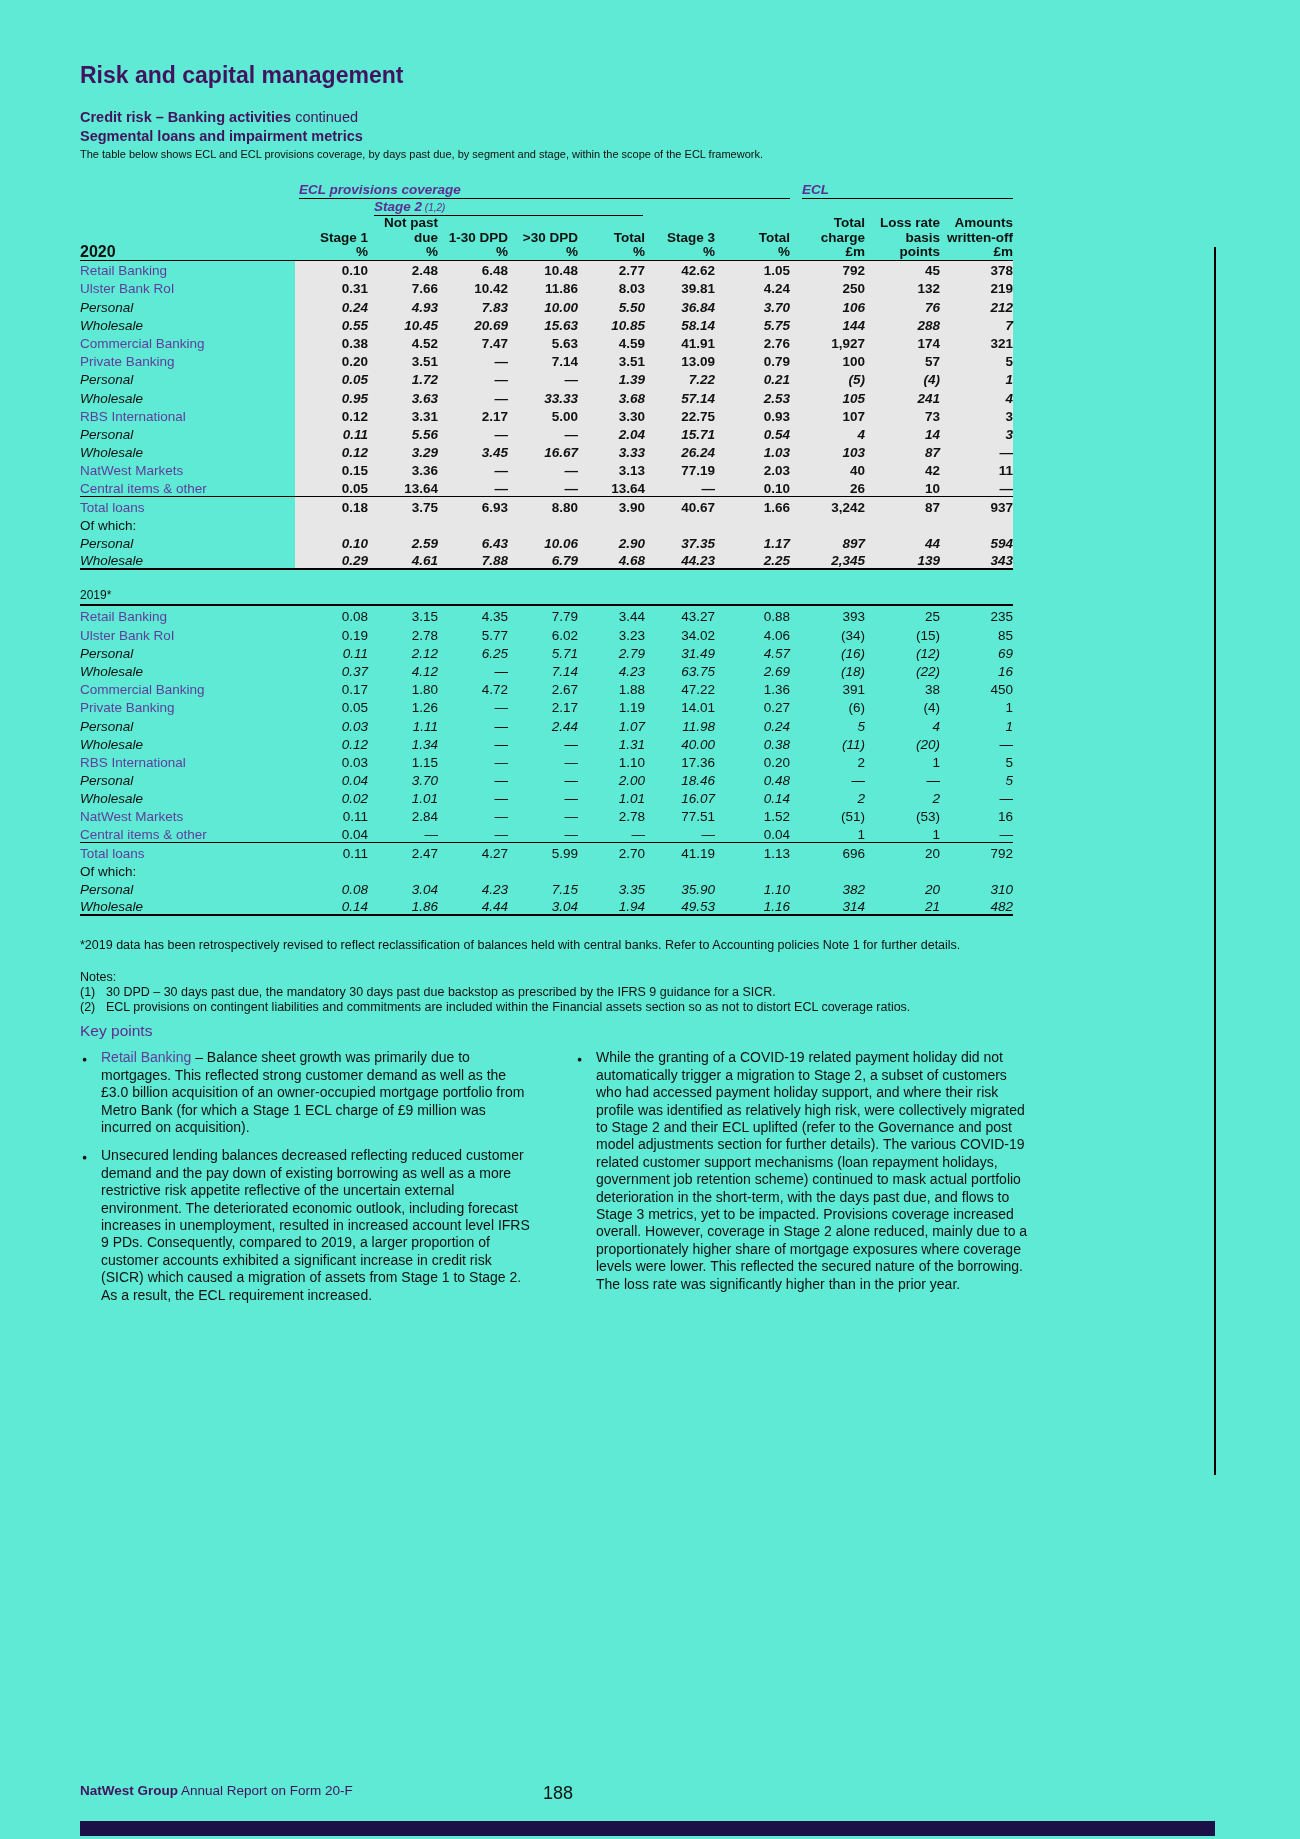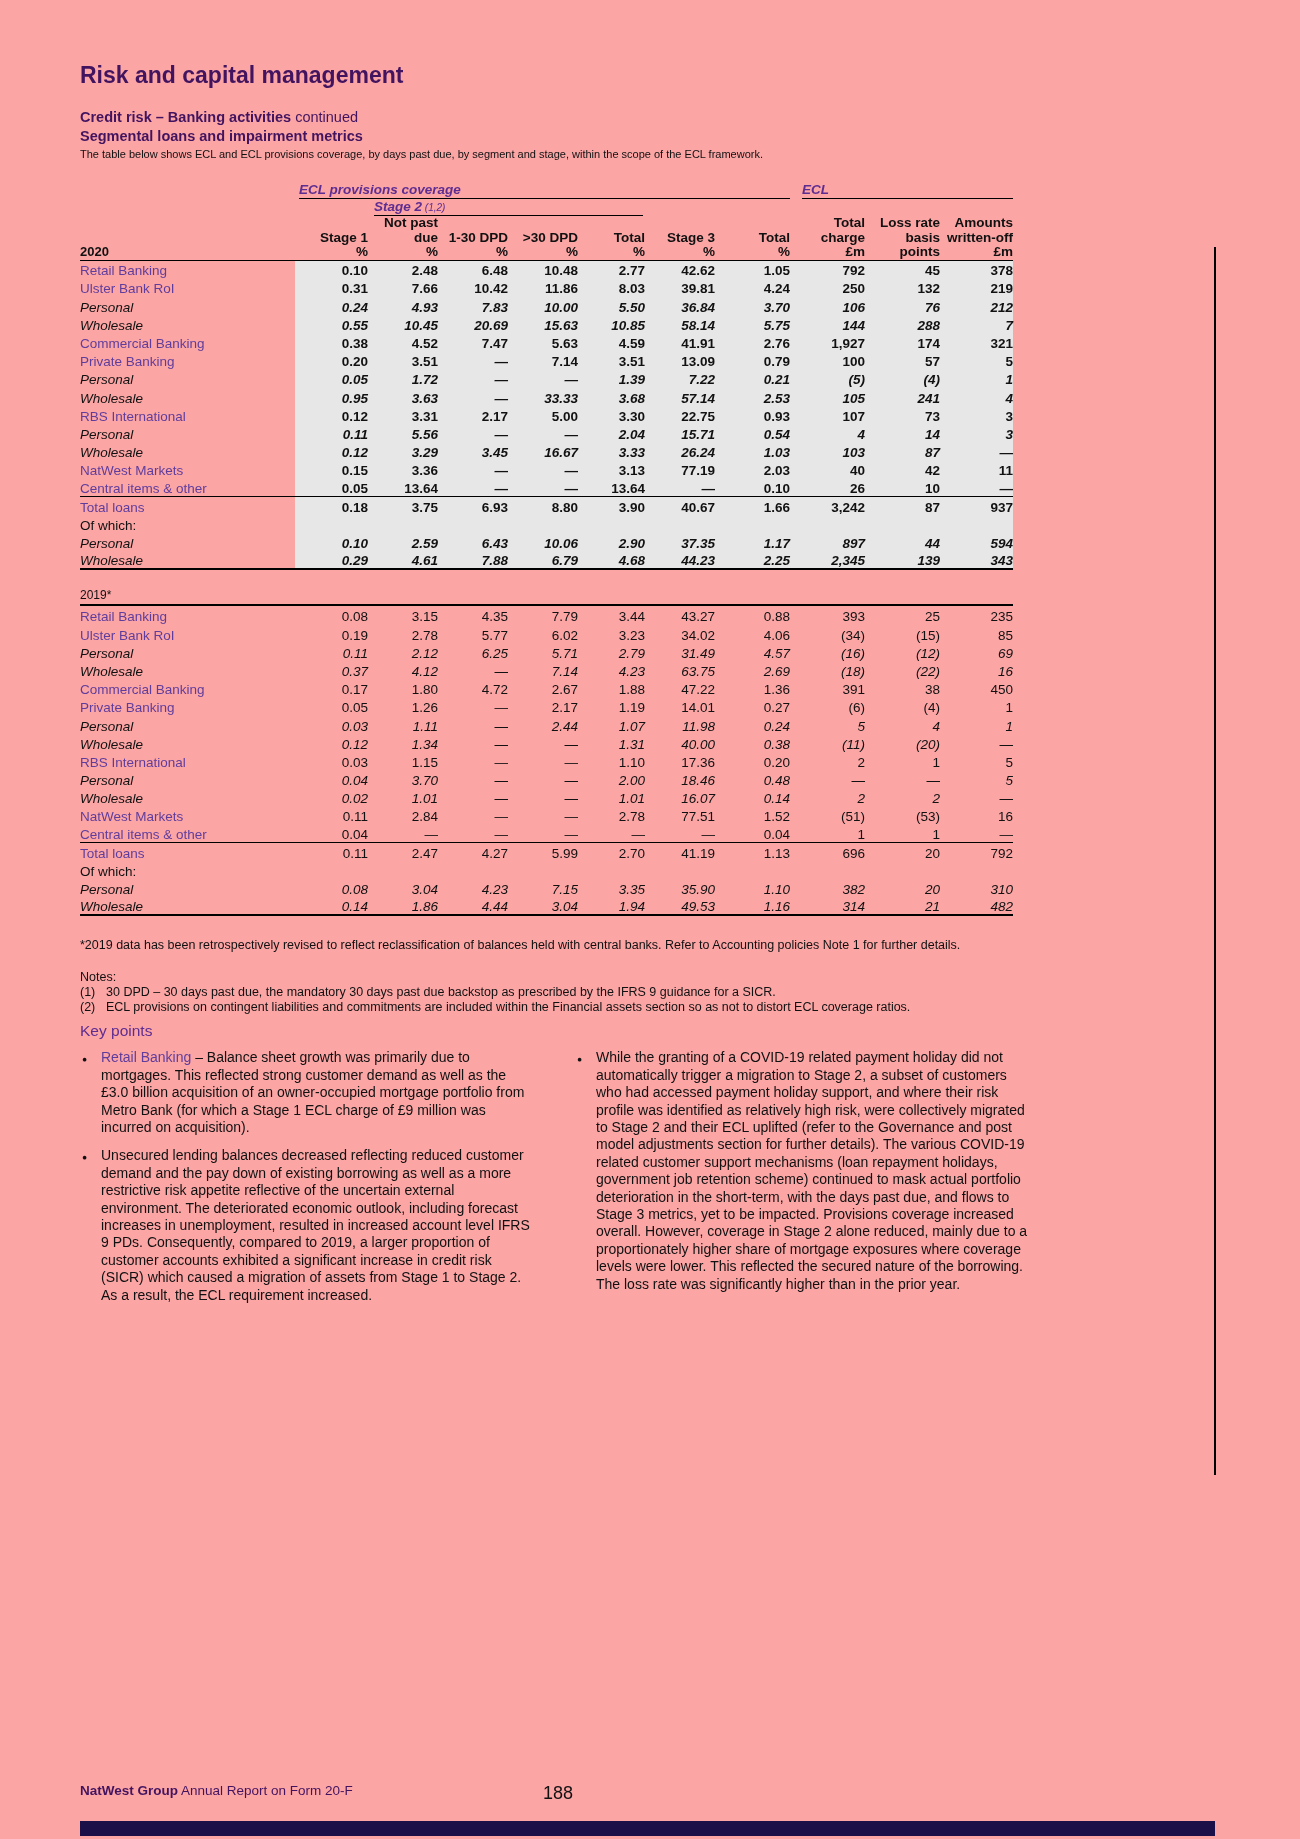--- a/index.html
+++ b/index.html
@@ -1,34 +1,34 @@
 <!DOCTYPE html>
 <html><head>
 <meta charset="utf-8">
 <style>
   * { margin:0; padding:0; box-sizing:border-box; }
   body { background:#888; font-family:"Liberation Sans", sans-serif; }
-  .page { position:relative; width:1300px; height:1839px; background:#fca5a5; margin:0 auto; overflow:hidden; color:#111; }
+  .page { position:relative; width:1300px; height:1839px; background:#5eead4; margin:0 auto; overflow:hidden; color:#111; }
   .content { position:absolute; left:80px; top:62px; width:950px; }
 
   h1.title { font-size:23px; font-weight:bold; color:#42145f; margin-bottom:20px; }
   .subhead { font-size:14.5px; color:#42145f; margin-bottom:3px; }
   .subhead .b { font-weight:bold; }
   .subhead2 { font-size:14.5px; font-weight:bold; color:#42145f; margin-bottom:4px; }
   .intro { font-size:11px; color:#111; margin-bottom:22px; }
 
   table.metrics { border-collapse:collapse; table-layout:fixed; width:933px; }
   table.metrics th, table.metrics td { padding:0; font-size:13.5px; vertical-align:bottom; }
   table.metrics td.val, table.metrics th.num { text-align:right; }
   table.metrics tbody tr { height:18.2px; }
   .grp { font-size:12px; font-weight:bold; color:#5e2d91; text-align:left;font-style:italic; }
   .grp .sup { font-weight:normal; font-size:10px; }
   .grp-line { border-bottom:1.2px solid #000; padding-bottom:1px; }
   .colhead th { font-size:12.5px; font-weight:bold; color:#111; border-bottom:1.6px solid #000; padding-bottom:2px; line-height:14.5px; }
-  .colhead th.yr { text-align:left; vertical-align:bottom; font-size:13px; }
+  .colhead th.yr { text-align:left; vertical-align:bottom; font-size:16px; }
   tbody.shaded td.val { background:#e7e7e7; }
   td.lbl { text-align:left; }
   td.lbl.segment, td.lbl.total { color:#5f3d9c; }
   .italic { font-style:italic; }
   td.val.bold { font-weight:bold; }
   tr.rule-above td { border-top:1.5px solid #000; }
   tr.section-end td { border-bottom:2.5px solid #000; }
 
   .yearbar { width:933px; font-size:12px; color:#111; border-bottom:2px solid #000; padding-bottom:2px; margin-top:18px; }
   .footnote { font-size:12.5px; margin-top:22px; }

